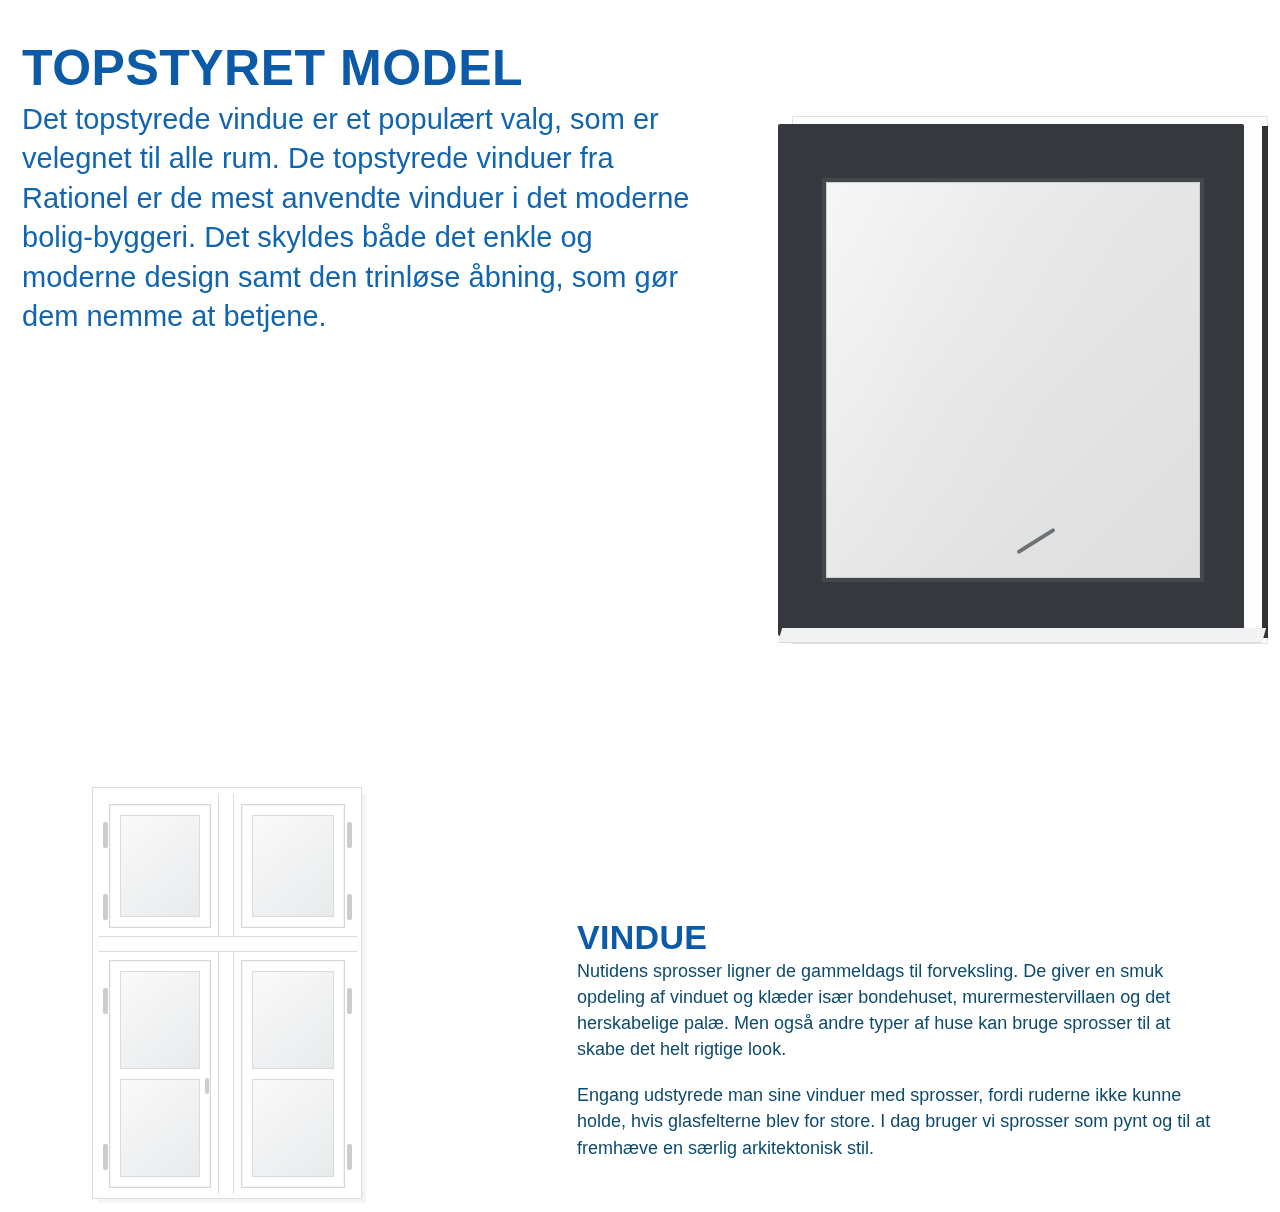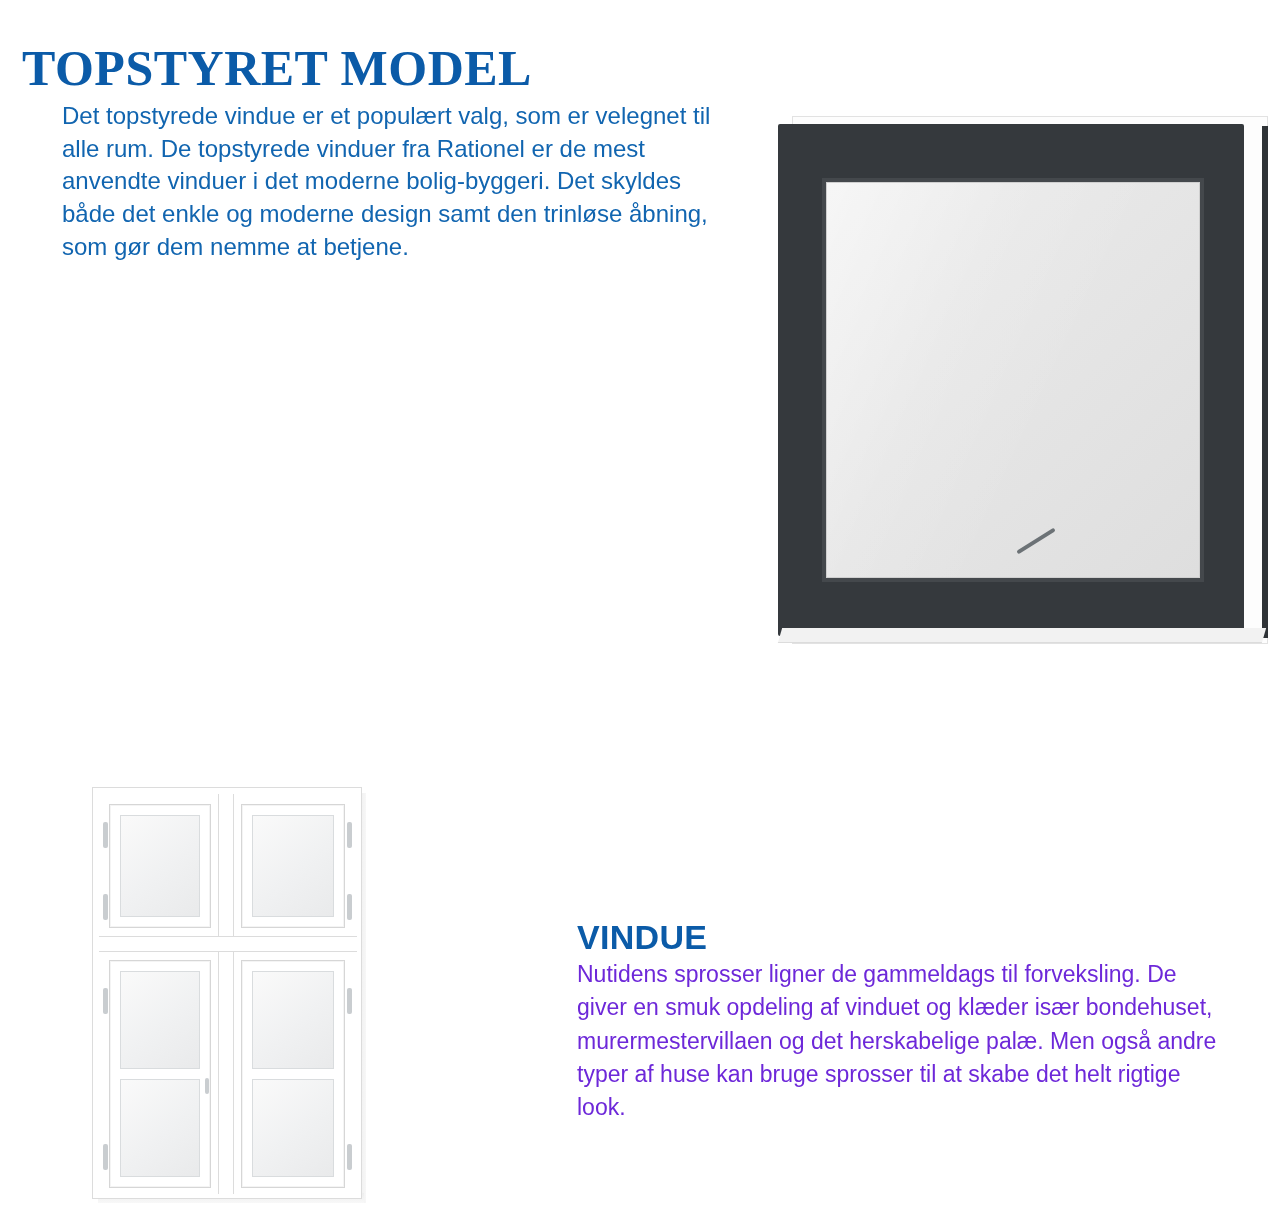--- a/index.html
+++ b/index.html
@@ -19,31 +19,29 @@
   .sec1-title {
     position: absolute;
     left: 22px;
     top: 8px;
     font-size: 50px;
     font-weight: bold;
     letter-spacing: 0.5px;
     color: #0b5ba8;
     line-height: 1.05;
     white-space: nowrap;
-    font-family: Liberation Serif, serif;
   }
   .sec1-body {
     position: absolute;
     left: 22px;
     top: 100px;
     width: 670px;
-    font-size: 24px;
+    font-size: 29px;
     line-height: 1.36;
     color: #1165b0;
-    margin-left: 40px;
   }
   .sec1-body p {
     margin: 0;
   }
   .sec1-body p + p {
     margin-top: 30px;
   }
 
   
   .win-top {
@@ -135,23 +133,23 @@
     font-weight: bold;
     color: #0b5ba8;
     line-height: 1.25;
     letter-spacing: 0.3px;
   }
   .sec2-body {
     position: absolute;
     left: 577px;
     top: 958px;
     width: 640px;
-    font-size: 23px;
+    font-size: 18px;
     line-height: 1.45;
-    color: #6d28d9;
+    color: #0c4a6e;
   }
   .sec2-body p { margin: 0; }
   .sec2-body p + p { margin-top: 20px; }
 
   
   .win-dan {
     position: absolute;
     left: 92px;
     top: 787px;
     width: 276px;
@@ -284,13 +282,14 @@
   </div>
 </div>
 
 <h2 class="sec2-title">
   <br>
   <span>VINDUE</span>
 </h2>
 
 <div class="sec2-body">
   <p>Nutidens sprosser ligner de gammeldags til forveksling. De giver en smuk opdeling af vinduet og klæder især bondehuset, murermestervillaen og det herskabelige palæ. Men også andre typer af huse kan bruge sprosser til at skabe det helt rigtige look.</p>
+  <p>Engang udstyrede man sine vinduer med sprosser, fordi ruderne ikke kunne holde, hvis glasfelterne blev for store. I dag bruger vi sprosser som pynt og til at fremhæve en særlig arkitektonisk stil.</p>
 </div>
 
 </body></html>

